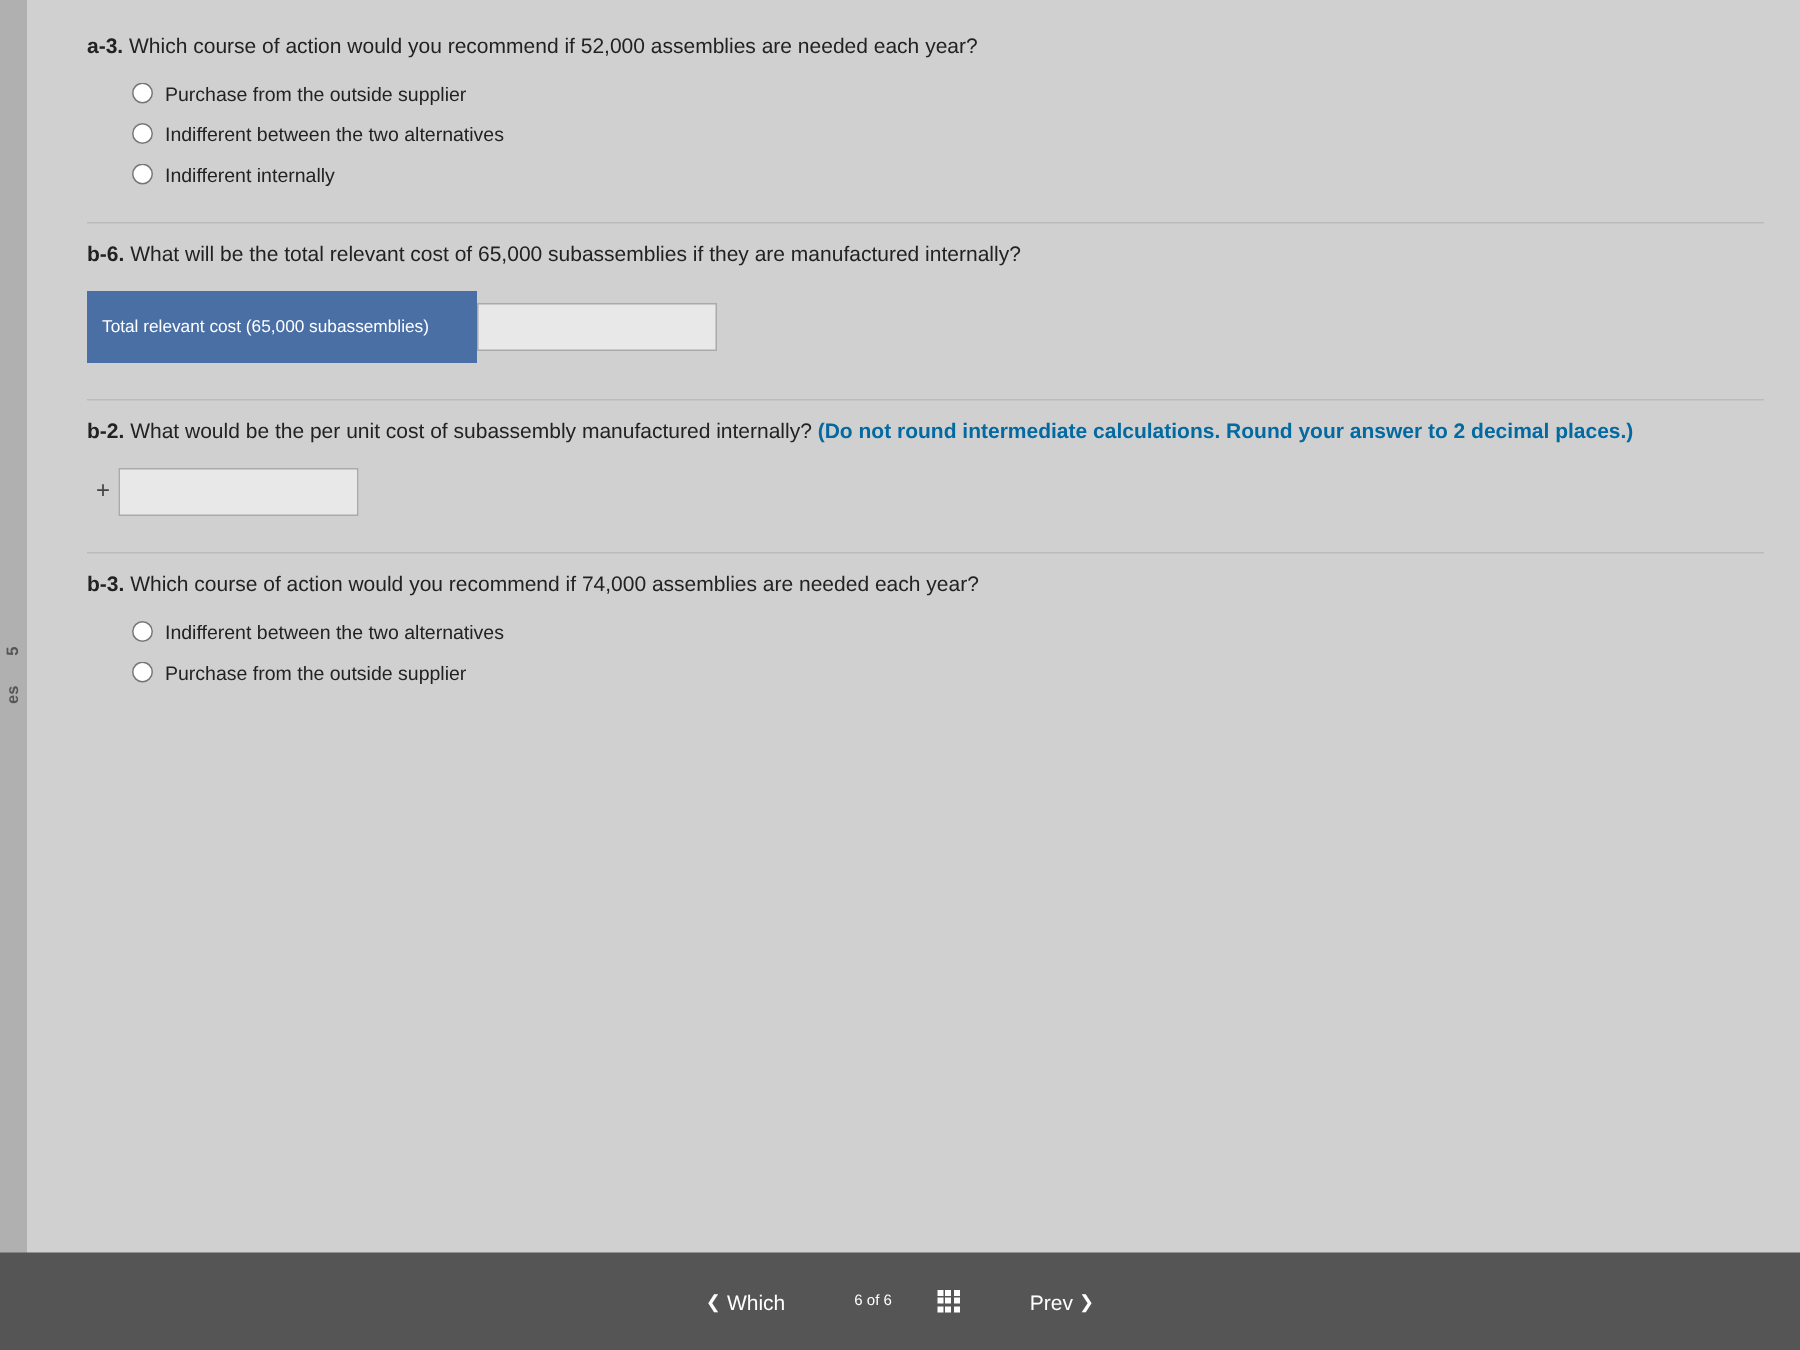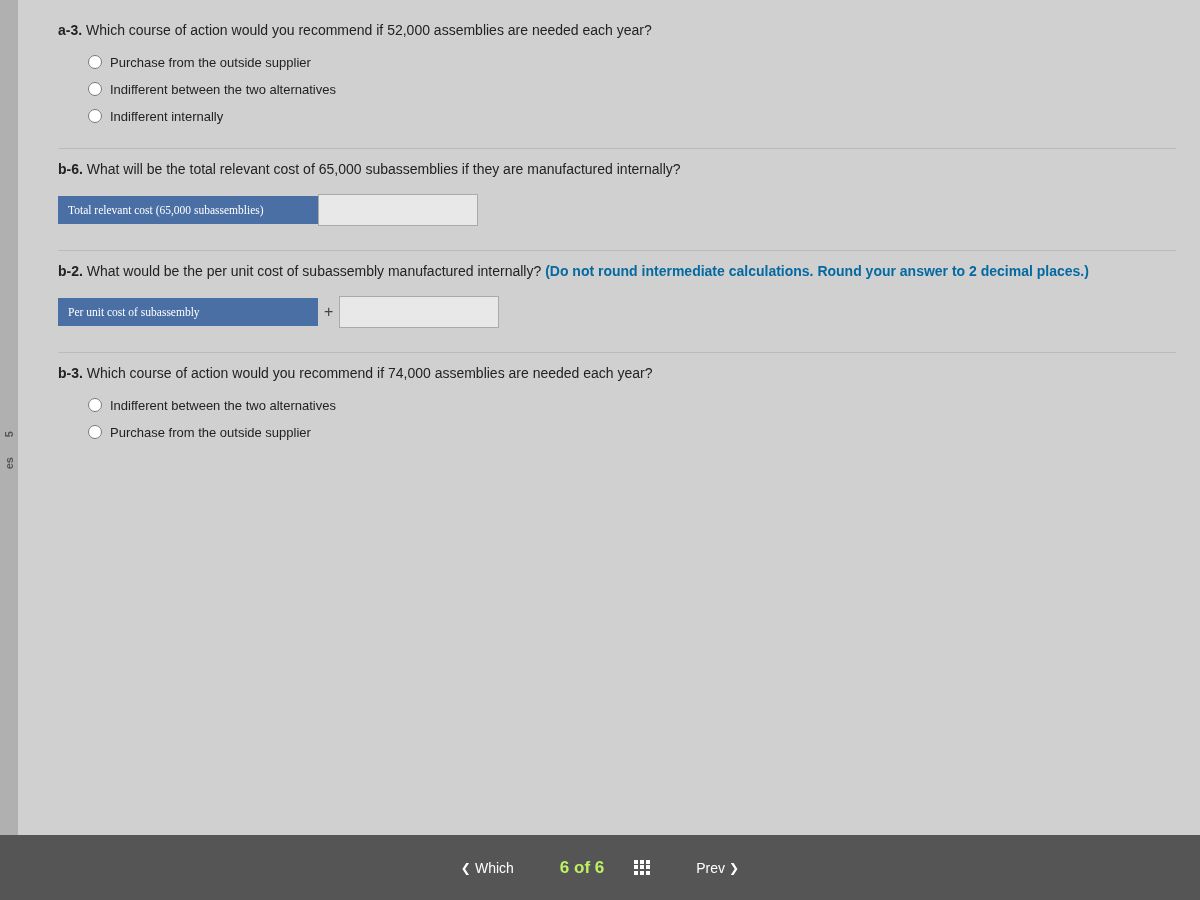--- a/index.html
+++ b/index.html
@@ -96,24 +96,23 @@
       margin-top: 8px;
       margin-bottom: 8px;
     }
 
     .input-label-cell {
       background-color: #4a6fa5;
       color: white;
       font-size: 11.5px;
       padding: 6px 10px;
       min-width: 260px;
-      height: 28px;
-      display: flex;
-      align-items: center;
-      font-family: Liberation Serif, serif;
+      height: 48px;
+      display: flex;
+      align-items: center;
     }
 
     .input-field {
       background-color: #e8e8e8;
       border: 1px solid #aaa;
       height: 32px;
       width: 160px;
       padding: 0 6px;
       font-size: 12px;
     }
@@ -154,23 +153,23 @@
       color: white;
       font-size: 14px;
       cursor: pointer;
       display: flex;
       align-items: center;
       gap: 4px;
       padding: 8px 16px;
     }
 
     .page-info {
-      color: #bef264;
-      font-size: 17px;
-      font-weight: bold;
+      color: #ffffff;
+      font-size: 10px;
+      font-weight: normal;
     }
 
     .grid-icon {
       display: inline-grid;
       grid-template-columns: 1fr 1fr 1fr;
       gap: 1px;
       width: 16px;
       height: 16px;
       cursor: pointer;
     }
@@ -227,21 +226,20 @@
       </div>
     </div>
 
     <hr class="divider">
 
     <div class="question-section">
       <p class="question-title">
         <strong>b-2.</strong><span> What would be the per unit cost of subassembly manufactured internally? </span><span class="highlight-red">(Do not round intermediate calculations. Round your answer to 2 decimal places.)</span>
       </p>
       <div class="input-row">
-        <div class="input-label-cell">Per unit cost of subassembly</div>
         <span class="plus-icon">+</span>
         <input type="text" class="input-field" value="" style="">
       </div>
     </div>
 
     <hr class="divider">
 
     <div class="question-section">
       <p class="question-title">
         <strong>b-3.</strong><span> Which course of action would you recommend if 74,000 assemblies are needed each year?</span>

